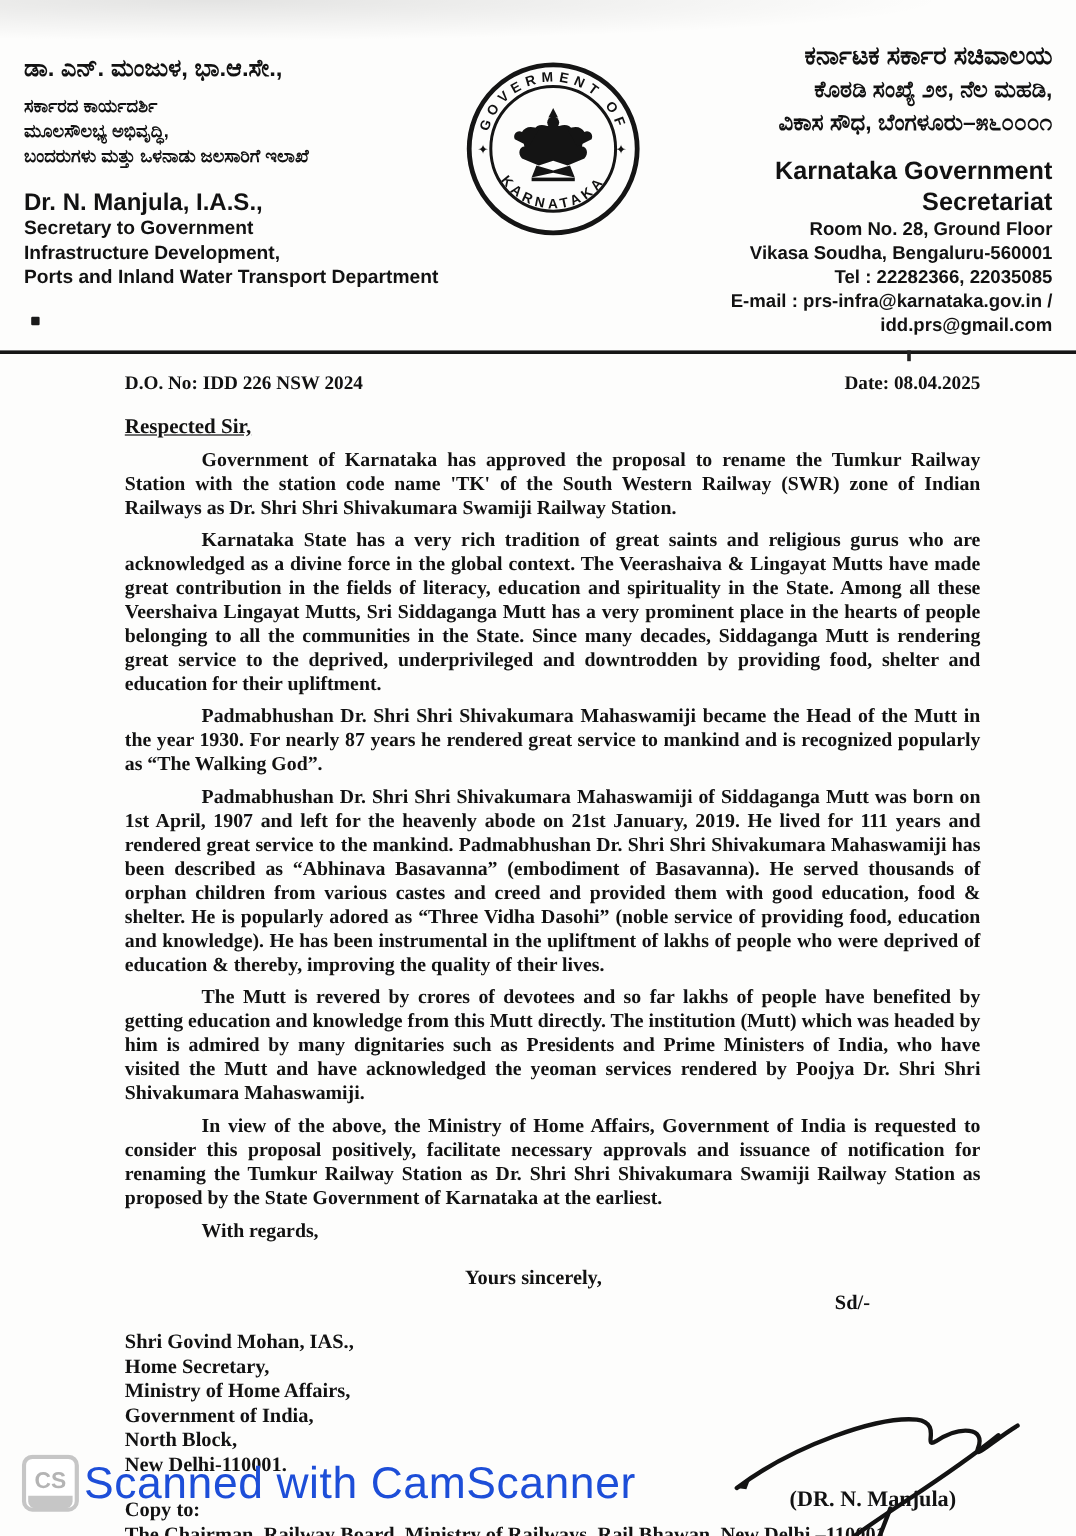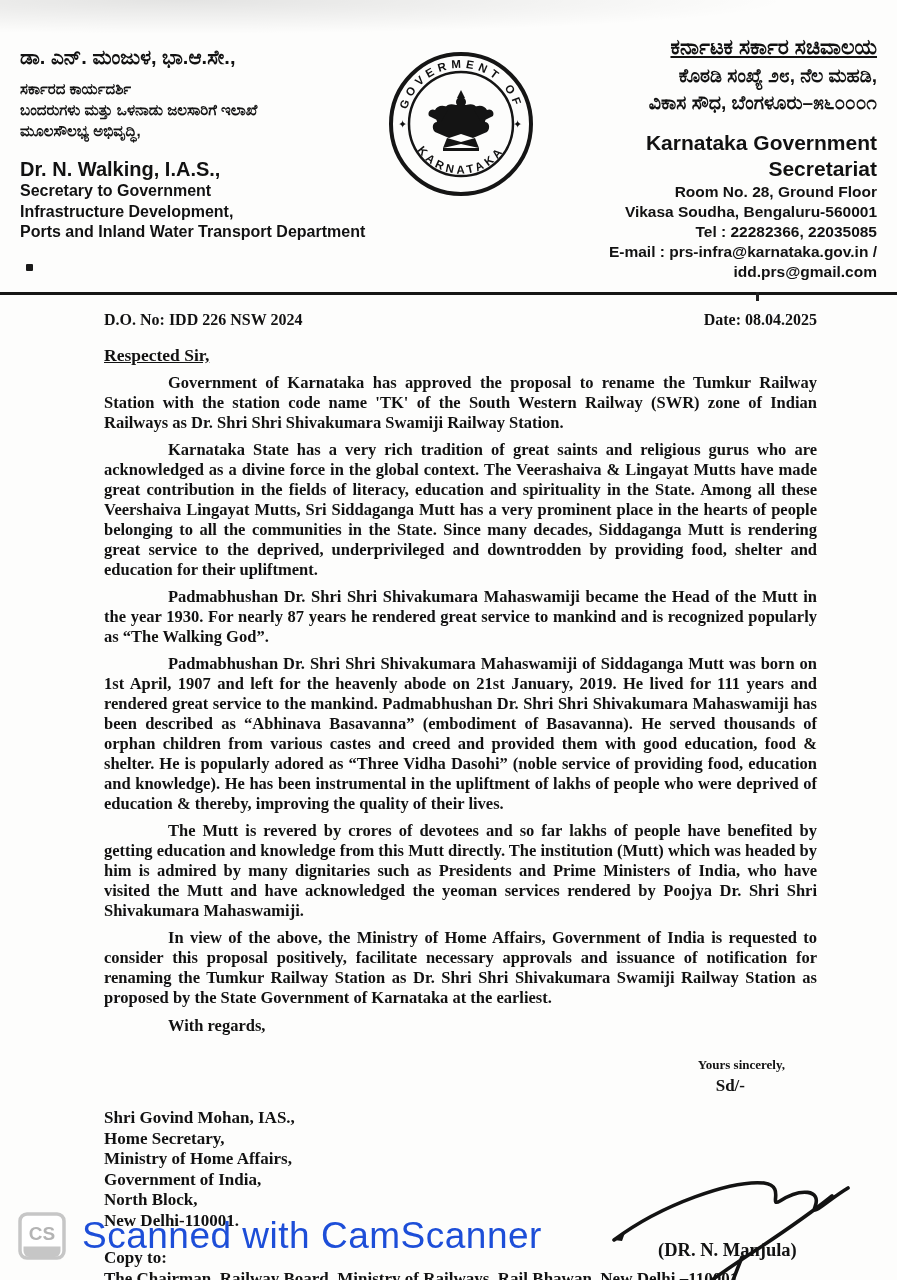--- a/index.html
+++ b/index.html
@@ -24,58 +24,58 @@
     padding:30px 14px 0 20px;
     align-items:start;
   }
   .hdr-left{padding-top:14px;}
   .kn{font-family:"Liberation Sans", sans-serif;font-weight:bold;}
   .kn-big{font-size:20px;line-height:26px;margin-bottom:8px;}
   .kn-sm{font-size:15px;line-height:21px;}
   .en-name{font-family:"Liberation Sans", sans-serif;font-weight:bold;font-size:20px;margin-top:16px;line-height:24px;}
   .en-title{font-family:"Liberation Sans", sans-serif;font-weight:bold;font-size:16px;line-height:20.5px;}
   .hdr-right{text-align:right;padding-top:2px;padding-right:6px;}
-  .kn-r1{font-size:21px;line-height:30px;text-decoration:underline;}
+  .kn-r1{font-size:21px;line-height:30px;}
   .kn-r2{font-size:19px;line-height:27px;}
   .org{font-family:"Liberation Sans", sans-serif;font-weight:bold;font-size:21px;line-height:26px;margin-top:14px;}
   .addr{font-family:"Liberation Sans", sans-serif;font-weight:bold;font-size:15.5px;line-height:20px;}
   .rule{height:3px;background:#161616;margin-top:10px;}
   .margin-dot{position:absolute;left:26px;top:264px;width:7px;height:7px;background:#1a1a1a;border-radius:1px;}
   .tick{position:absolute;left:756px;top:292px;width:3px;height:9px;background:#222;}
   
   .body{padding:16px 80px 0 104px;font-weight:bold;}
   .do-row{display:flex;justify-content:space-between;font-size:16px;}
   .salutation{font-size:17.5px;margin-top:16px;text-decoration:underline;}
   .para{font-size:16.5px;line-height:20px;text-align:justify;text-indent:64px;margin:7px 0 0 0;}
   .regards{font-size:16.5px;margin-top:8px;text-indent:64px;}
-  .closing{text-align:right;font-size:13px;margin:18px 32px 0 0;line-height:21px;}
-  .sd{text-align:right;font-size:17px;margin-right:72px;line-height:21px;}
+  .closing{text-align:center;font-size:17px;margin:18px 32px 0 0;line-height:21px;}
+  .sd{text-align:right;font-size:17px;margin-right:92px;line-height:21px;}
   .recipient{margin-top:12px;font-size:17px;line-height:20.5px;}
   .copy{margin-top:16px;font-size:17px;line-height:21px;}
   
   .sig{position:absolute;left:592px;top:1160px;width:300px;height:130px;}
   .sig svg{position:absolute;left:0;top:0;}
   .sig-name{position:absolute;left:66px;top:80px;font-weight:bold;font-size:18.5px;}
   
-  .wm{position:absolute;left:18px;top:1212px;display:flex;align-items:center;gap:16px;}
+  .wm{position:absolute;left:18px;top:1212px;display:flex;align-items:center;gap:4px;}
   .wm-text{font-family:"Liberation Sans", sans-serif;font-size:37px;color:#1d4ed8;letter-spacing:.5px;}
 </style>
 </head>
 <body>
 
 <div class="page">
 
   <div class="header">
 
     <div class="hdr-left">
       <div class="kn kn-big">ಡಾ. ಎನ್. ಮಂಜುಳ, ಭಾ.ಆ.ಸೇ.,</div>
       <div class="kn kn-sm">ಸರ್ಕಾರದ ಕಾರ್ಯದರ್ಶಿ</div>
+      <div class="kn kn-sm">ಮೂಲಸೌಲಭ್ಯ ಅಭಿವೃದ್ಧಿ,</div>
       <div class="kn kn-sm">ಬಂದರುಗಳು ಮತ್ತು ಒಳನಾಡು ಜಲಸಾರಿಗೆ ಇಲಾಖೆ</div>
-      <div class="kn kn-sm">ಮೂಲಸೌಲಭ್ಯ ಅಭಿವೃದ್ಧಿ,</div>
-      <div class="en-name">Dr. N. Walking, I.A.S.,</div>
+      <div class="en-name">Dr. N. Manjula, I.A.S.,</div>
       <div class="en-title">Secretary to Government</div>
       <div class="en-title">Infrastructure Development,</div>
       <div class="en-title">Ports and Inland Water Transport Department</div>
     </div>
 
     <div style="padding-top:12px;">
       <svg width="152" height="160" viewBox="0 0 152 160">
         <defs>
           <path id="arcTop" d="M 20,82 A 56,56 0 1 1 132,82" fill="none"></path>
           <path id="arcBot" d="M 26,94 A 52,52 0 0 0 126,94" fill="none"></path>

